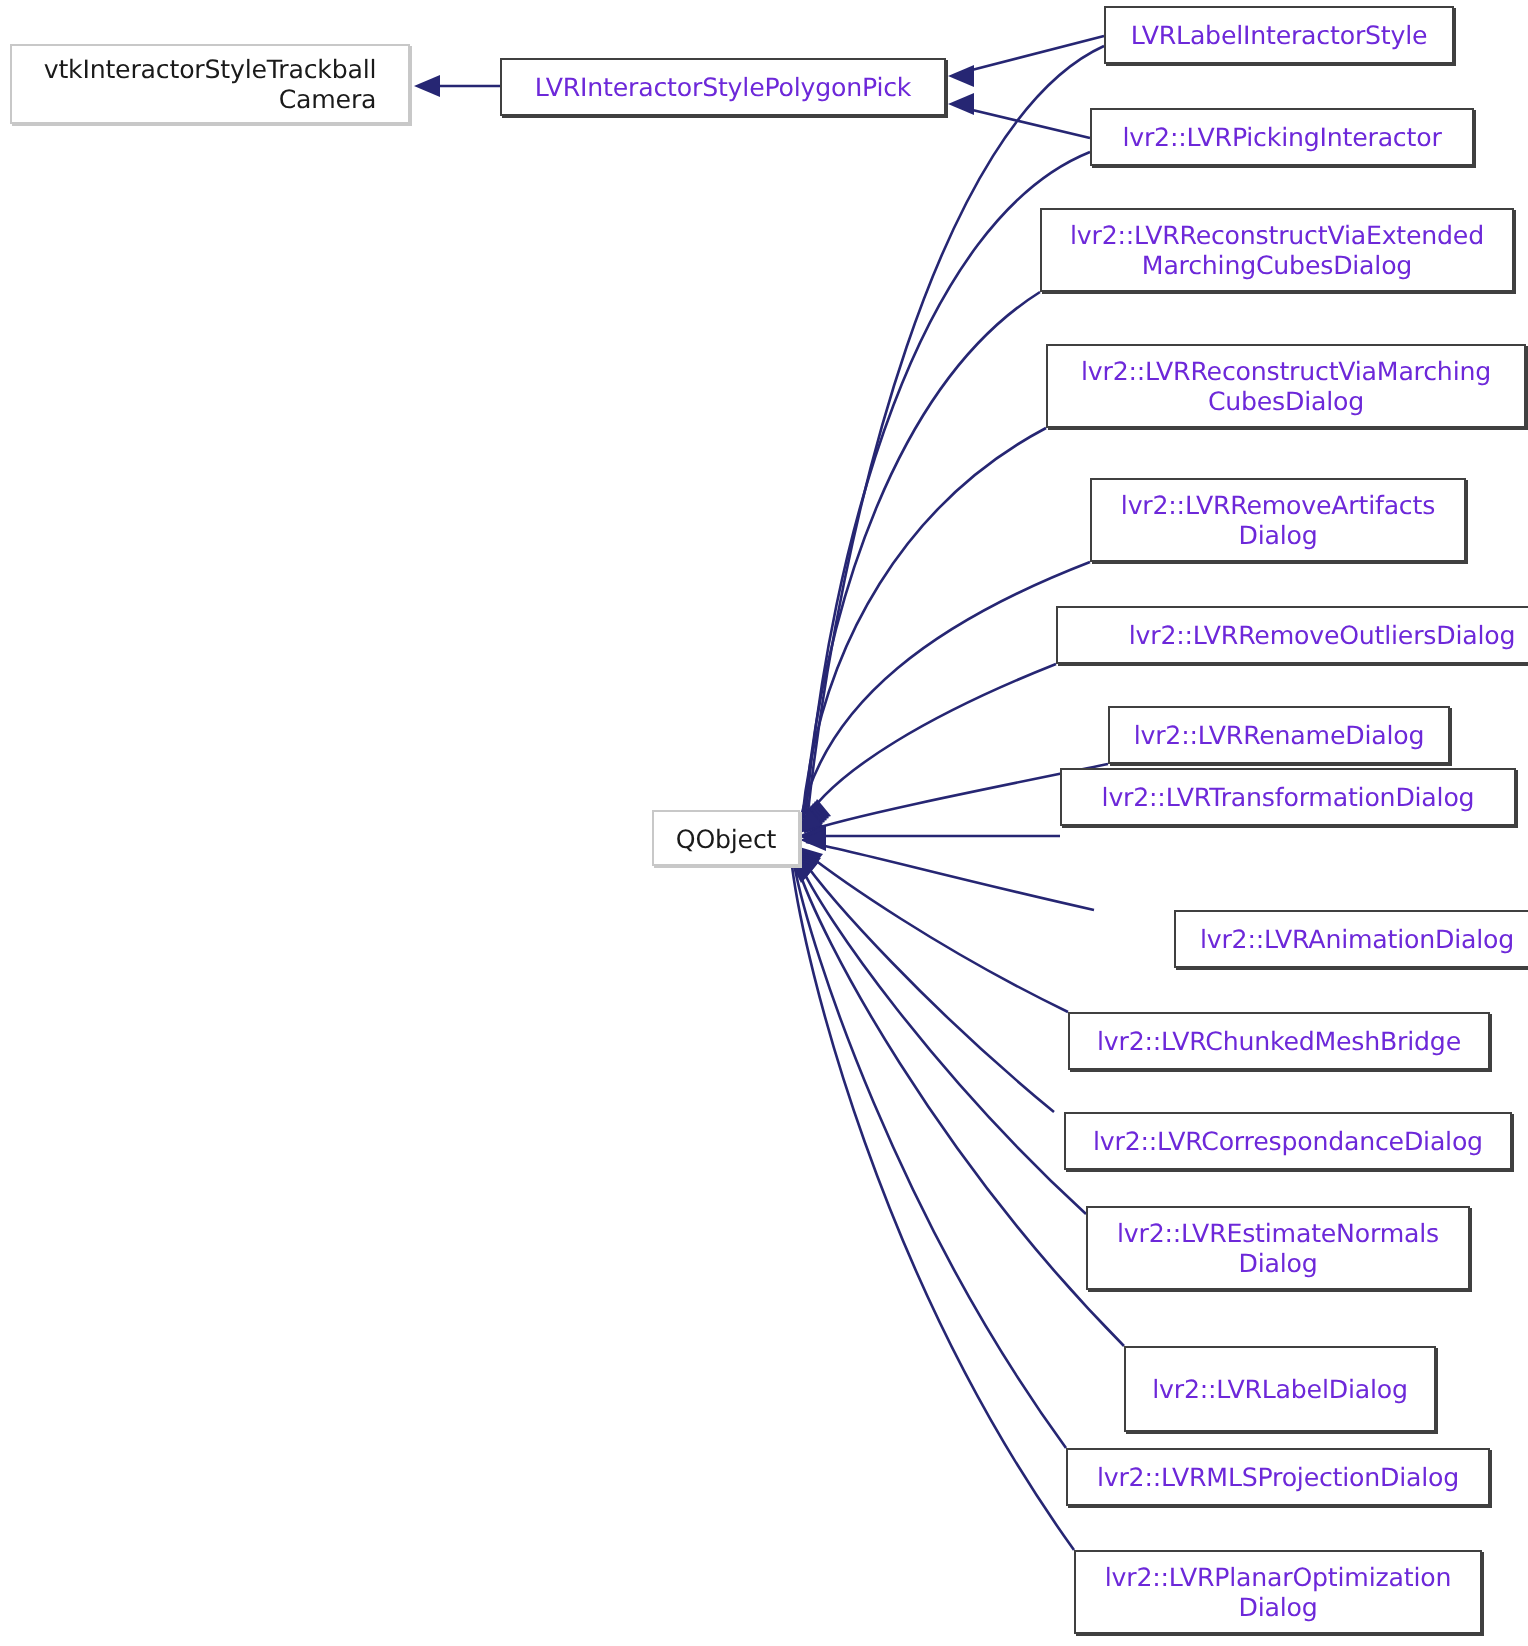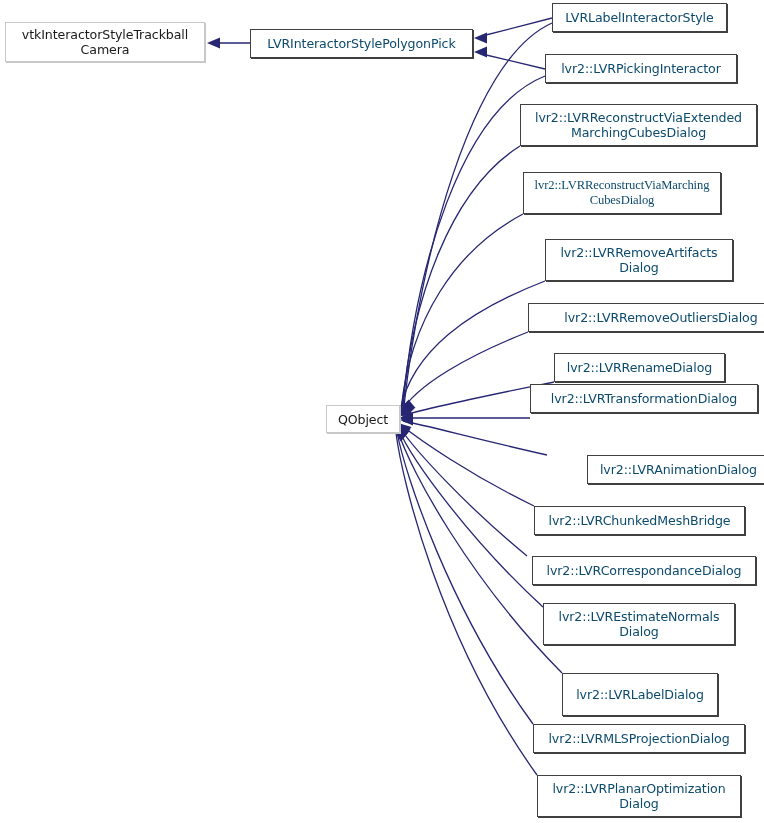--- a/index.html
+++ b/index.html
@@ -24,21 +24,21 @@
     pointer-events: none;
   }
   .node {
     position: absolute;
     box-sizing: border-box;
     display: flex;
     align-items: center;
     justify-content: center;
     text-align: center;
     background: #ffffff;
-    color: #0c4a6e;
+    color: #6d28d9;
     font-size: 12.6px;
     line-height: 15px;
     letter-spacing: -0.1px;
     z-index: 5;
   }
   .node.solid {
     border: 1px solid #404040;
     box-shadow: 1px 1px 0 0 #404040;
   }
   .node.faded {
@@ -88,41 +88,41 @@
       <path d="M543,607 C470,540 412,460 399,430" fill="none" stroke="#262673" stroke-width="1.3"></path>
       <polygon points="396,426 409.52250409970304,430.0486890314661 402.51084021246743,438.5243347019998" fill="#262673"></polygon>
       <path d="M562,673 C470,580 410,470 398,431" fill="none" stroke="#262673" stroke-width="1.3"></path>
       <polygon points="396,427 409.52250409970304,431.0486890314661 402.51084021246743,439.5243347019998" fill="#262673"></polygon>
       <path d="M533,724 C450,610 405,475 397,432" fill="none" stroke="#262673" stroke-width="1.3"></path>
       <polygon points="395,428 408.52250409970304,432.0486890314661 401.51084021246743,440.5243347019998" fill="#262673"></polygon>
       <path d="M537,775 C440,640 402,480 396,433" fill="none" stroke="#262673" stroke-width="1.3"></path>
       <polygon points="394,429 407.52250409970304,433.0486890314661 400.51084021246743,441.5243347019998" fill="#262673"></polygon>
     </svg>
   <div id="node-layer">
-      <div class="node faded" style="left: 5px; top: 22px; width: 200px; height: 40px;">
+      <div class="node faded" style="left: 5px; top: 22px; width: 200px; height: 40px; text-align: right;">
         <span class="label">vtkInteractorStyleTrackball
 Camera</span>
       </div>
       <div class="node solid" style="left: 250px; top: 29px; width: 223px; height: 29px;">
         <span class="label">LVRInteractorStylePolygonPick</span>
       </div>
       <div class="node faded" style="left: 326px; top: 405px; width: 74px; height: 28px;">
         <span class="label">QObject</span>
       </div>
       <div class="node solid" style="left: 552px; top: 3px; width: 175px; height: 29px;">
         <span class="label">LVRLabelInteractorStyle</span>
       </div>
       <div class="node solid" style="left: 545px; top: 54px; width: 192px; height: 29px;">
         <span class="label">lvr2::LVRPickingInteractor</span>
       </div>
       <div class="node solid" style="left: 520px; top: 104px; width: 237px; height: 42px;">
         <span class="label">lvr2::LVRReconstructViaExtended
 MarchingCubesDialog</span>
       </div>
-      <div class="node solid" style="left: 523px; top: 172px; width: 198px; height: 42px; font-family: Liberation Serif, serif;">
+      <div class="node solid" style="left: 523px; top: 172px; width: 240px; height: 42px;">
         <span class="label">lvr2::LVRReconstructViaMarching
 CubesDialog</span>
       </div>
       <div class="node solid" style="left: 545px; top: 239px; width: 188px; height: 42px;">
         <span class="label">lvr2::LVRRemoveArtifacts
 Dialog</span>
       </div>
       <div class="node solid" style="left: 528px; top: 303px; width: 266px; height: 29px;">
         <span class="label">lvr2::LVRRemoveOutliersDialog</span>
       </div>

